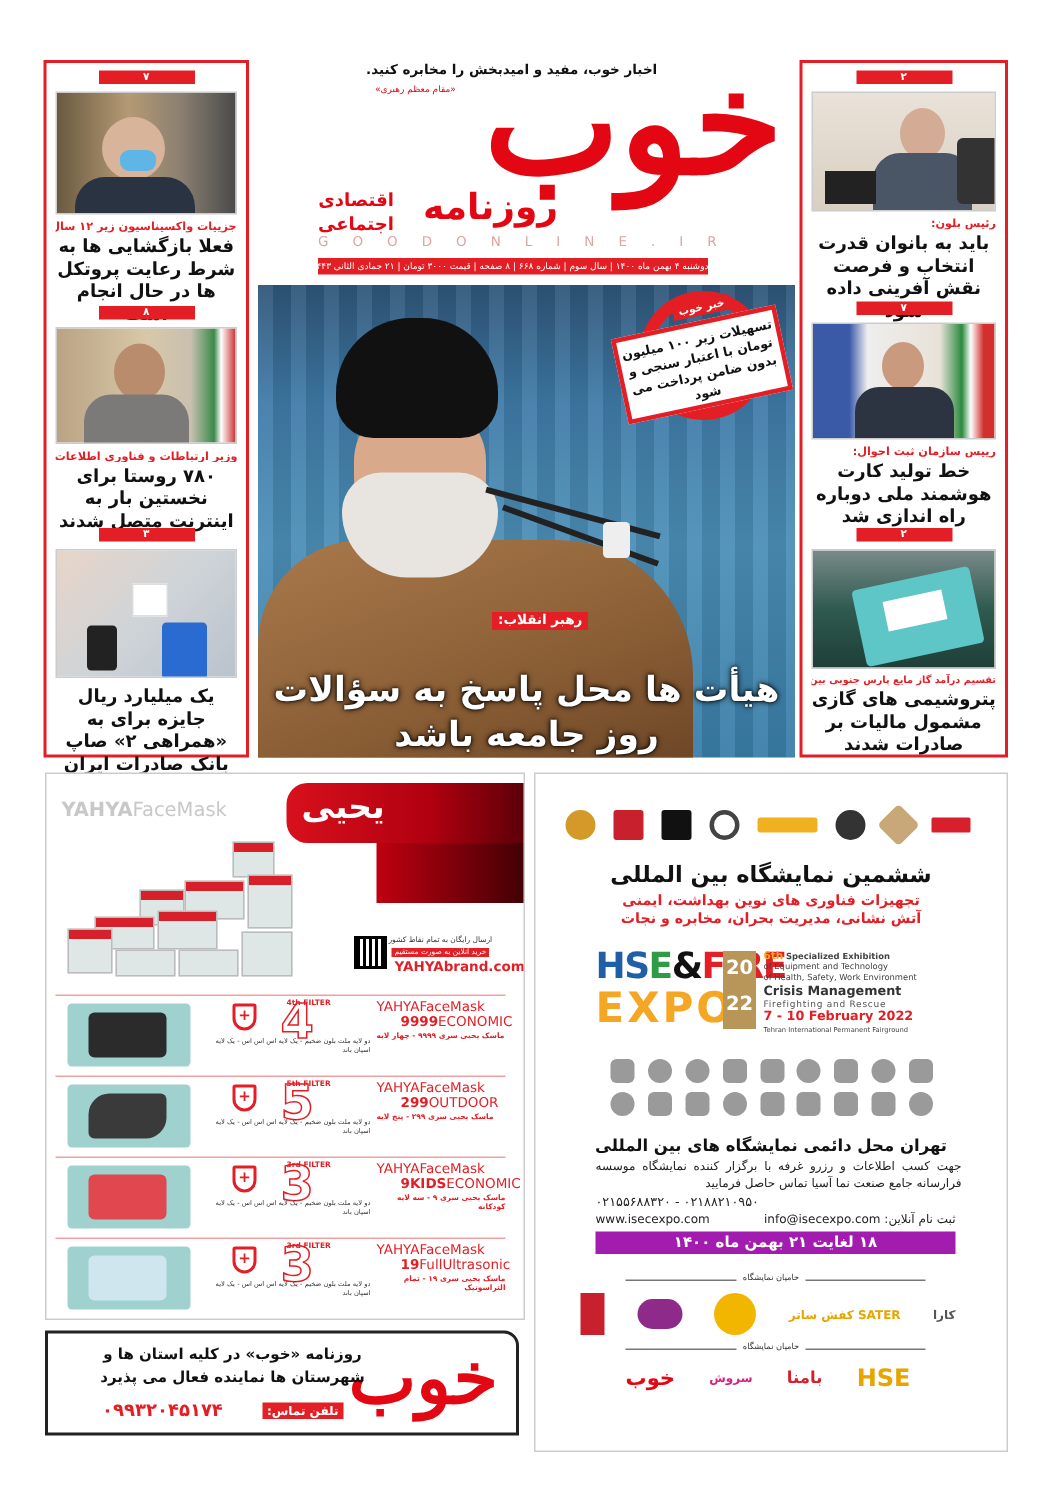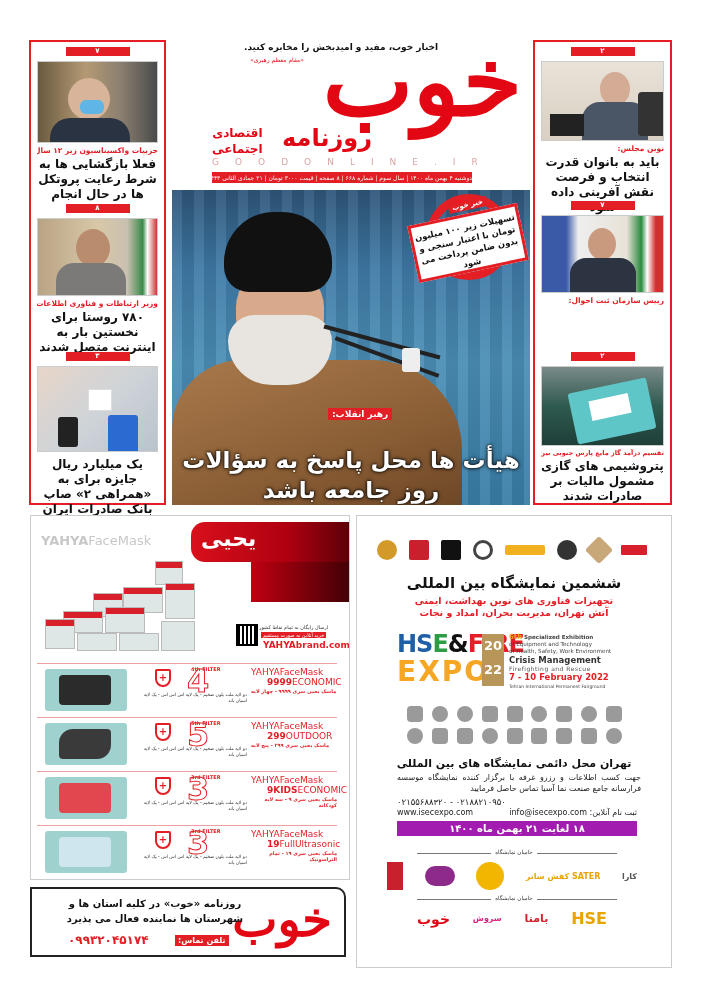--- a/index.html
+++ b/index.html
@@ -171,30 +171,31 @@
 
 <div class="sidecol right">
   <div class="story" style="top:5px;">
     <div class="pagetag">۲</div>
     <div class="photo" style="height:80px;background:linear-gradient(180deg,#e9e2d8,#d9cfc2);">
       <div class="abs" style="left:58px;top:10px;width:30px;height:34px;border-radius:50%;background:#d4ab94;"></div>
       <div class="abs" style="left:40px;top:40px;width:66px;height:40px;border-radius:18px 18px 0 0;background:#4a5566;"></div>
       <div class="abs" style="left:8px;top:52px;width:34px;height:22px;background:#222;"></div>
       <div class="abs" style="left:96px;top:30px;width:28px;height:44px;background:#333;border-radius:4px;"></div>
     </div>
-    <div class="kicker">نوین مجلس:</div>
+    <div class="kicker">رئیس بلون:</div>
     <div class="headline">باید به بانوان قدرت انتخاب و فرصت نقش آفرینی داده شود</div>
   </div>
   <div class="story" style="top:159px;">
     <div class="pagetag">۷</div>
     <div class="photo" style="height:78px;background:linear-gradient(90deg,#3a5aa8 0%,#3a5aa8 20%,#eee 30%,#e8e2d8 70%,#2b8a3e 82%,#fff 87%,#d32f2f 94%);">
       <div class="abs" style="left:46px;top:12px;width:28px;height:32px;border-radius:50%;background:#c99a7e;"></div>
       <div class="abs" style="left:28px;top:42px;width:66px;height:36px;border-radius:16px 16px 0 0;background:#2c3442;"></div>
     </div>
     <div class="kicker">رییس سازمان ثبت احوال:</div>
+    <div class="headline">خط تولید کارت هوشمند ملی دوباره راه اندازی شد</div>
   </div>
   <div class="story" style="top:310px;">
     <div class="pagetag">۲</div>
     <div class="photo" style="height:80px;background:linear-gradient(180deg,#7a8a8a,#2f5a4f 50%,#1e3f38);">
       <div class="abs" style="left:30px;top:18px;width:80px;height:52px;background:#5fc6c8;transform:rotate(-12deg);border-radius:3px;"></div>
       <div class="abs" style="left:48px;top:30px;width:40px;height:20px;background:#fff;transform:rotate(-12deg);"></div>
     </div>
     <div class="kicker" style="font-size:6.5px;">تقسیم درآمد گاز مایع پارس جنوبی بین شرکت نفت و گاز</div>
     <div class="headline">پتروشیمی های گازی مشمول مالیات بر صادرات شدند</div>
   </div>
@@ -300,21 +301,21 @@
     <div class="org-logo" style="background:#111;border-radius:2px;"></div>
     <div class="org-logo" style="background:#fff;border:3px solid #444;"></div>
     <div class="org-logo" style="background:#f0b020;width:40px;height:10px;border-radius:2px;"></div>
     <div class="org-logo" style="background:#333;"></div>
     <div class="org-logo" style="background:#c8a878;transform:rotate(45deg);border-radius:3px;"></div>
     <div class="org-logo" style="background:#d8202c;width:26px;height:10px;border-radius:1px;"></div>
   </div>
   <div class="expo-title">ششمین نمایشگاه بین المللی</div>
   <div class="expo-sub">
     <div>تجهیزات فناوری های نوین بهداشت، ایمنی</div>
-    <div>آتش تهران، مدیریت بحران، امداد و نجات</div>
+    <div>آتش نشانی، مدیریت بحران، مخابره و نجات</div>
   </div>
   <div class="hse"><span class="b">HS</span><span class="g">E</span><span class="k">&amp;</span><span class="r">FIRE</span></div>
   <div class="expo">EXPO</div>
   <div class="year">
       <div>20</div>
       <div>22</div>
     </div>
   <div class="expo-en">
     <div><span class="ord">6th</span> <b>Specialized Exhibition</b></div>
     <div>of Equipment and Technology</div>

